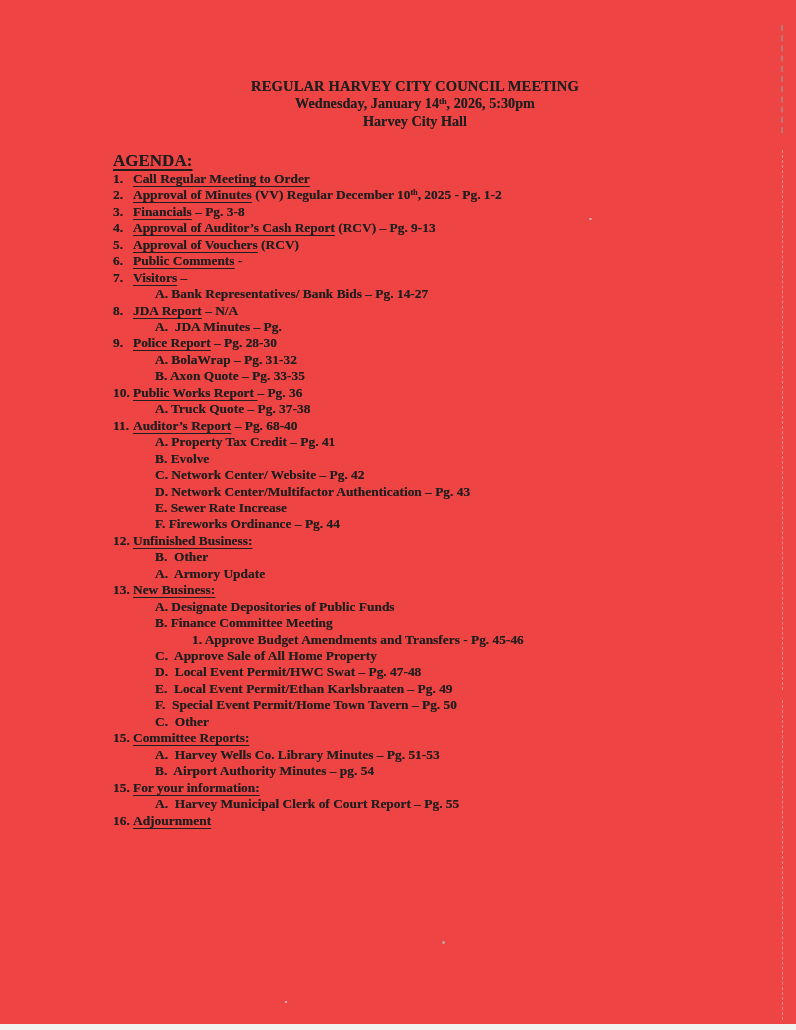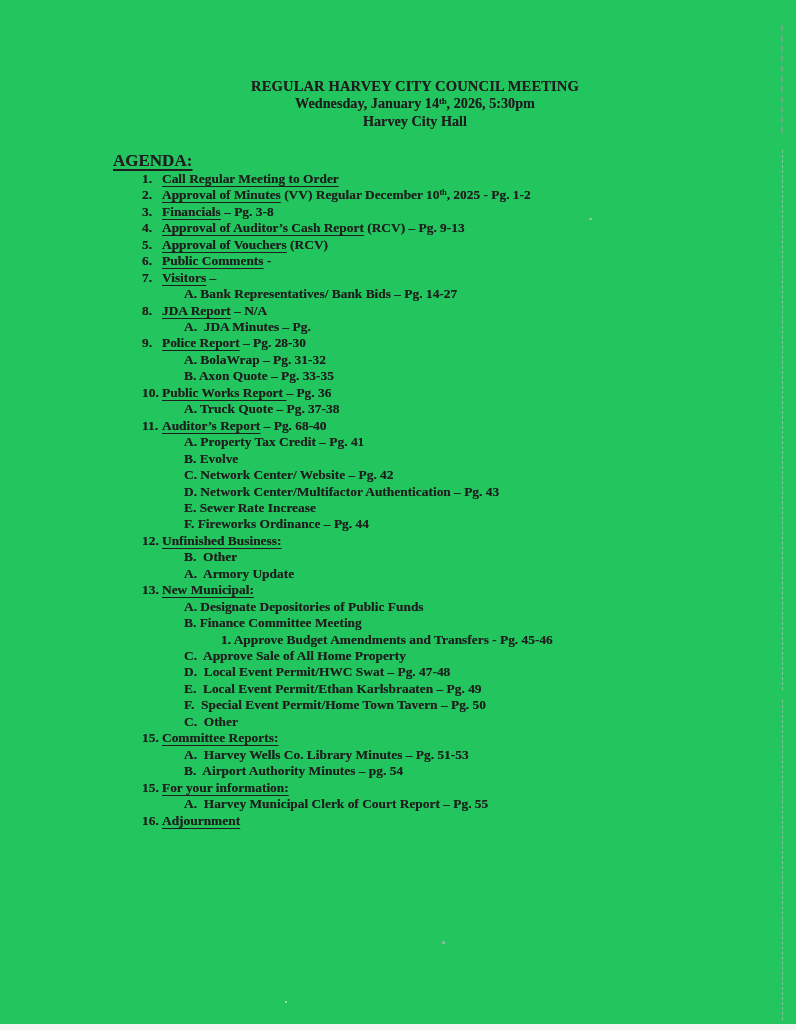--- a/index.html
+++ b/index.html
@@ -1,19 +1,19 @@
 <!DOCTYPE html>
 <html><head>
 <meta charset="utf-8">
 <style>
   html,body { margin:0; padding:0; background:#ffffff; }
   .page {
     position:relative;
     width:796px; height:1030px;
-    background:#22c55e;
+    background:#ef4444;
     font-family:"Liberation Serif", serif;
     font-weight:bold;
     color:#1e1e1e;
     overflow:hidden;
     text-shadow:0 0 0.5px rgba(25,25,25,0.55);
   }
   .doc-header {
     padding-top:78px;
     text-align:center;
     transform:translateX(17px);
@@ -28,21 +28,21 @@
     text-decoration:underline;
     text-decoration-thickness:1.5px;
     text-underline-offset:2.5px;
     line-height:17px;
   }
   .agenda-list {
     margin:0 36px 0 113px;
     font-size:13.4px;
     line-height:16.45px;
   }
-  .row { white-space:pre-wrap;margin-left:29px; }
+  .row { white-space:pre-wrap; }
   .row .num { display:inline-block; min-width:20px; white-space:pre; }
   .row .t { white-space:pre-wrap; }
   .u {
     text-decoration:underline;
     text-decoration-thickness:1.4px;
     text-underline-offset:2.5px;
   }
   .lvl1 { padding-left:42px; }
   .lvl2 { padding-left:79px; }
   
@@ -106,21 +106,21 @@
       <div class="row lvl0"><span class="num">11.</span><span class="t u">Auditor’s Report</span><span class="t"> – Pg. 68-40</span></div>
       <div class="row lvl1"><span class="t">A. Property Tax Credit – Pg. 41</span></div>
       <div class="row lvl1"><span class="t">B. Evolve</span></div>
       <div class="row lvl1"><span class="t">C. Network Center/ Website – Pg. 42</span></div>
       <div class="row lvl1"><span class="t">D. Network Center/Multifactor Authentication – Pg. 43</span></div>
       <div class="row lvl1"><span class="t">E. Sewer Rate Increase</span></div>
       <div class="row lvl1"><span class="t">F. Fireworks Ordinance – Pg. 44</span></div>
       <div class="row lvl0"><span class="num">12.</span><span class="t u">Unfinished Business:</span><span class="t"></span></div>
       <div class="row lvl1"><span class="t">B.  Other</span></div>
       <div class="row lvl1"><span class="t">A.  Armory Update</span></div>
-      <div class="row lvl0"><span class="num">13.</span><span class="t u">New Municipal:</span><span class="t"></span></div>
+      <div class="row lvl0"><span class="num">13.</span><span class="t u">New Business:</span><span class="t"></span></div>
       <div class="row lvl1"><span class="t">A. Designate Depositories of Public Funds</span></div>
       <div class="row lvl1"><span class="t">B. Finance Committee Meeting</span></div>
       <div class="row lvl2"><span class="t">1. Approve Budget Amendments and Transfers - Pg. 45-46</span></div>
       <div class="row lvl1"><span class="t">C.  Approve Sale of All Home Property</span></div>
       <div class="row lvl1"><span class="t">D.  Local Event Permit/HWC Swat – Pg. 47-48</span></div>
       <div class="row lvl1"><span class="t">E.  Local Event Permit/Ethan Karlsbraaten – Pg. 49</span></div>
       <div class="row lvl1"><span class="t">F.  Special Event Permit/Home Town Tavern – Pg. 50</span></div>
       <div class="row lvl1"><span class="t">C.  Other</span></div>
       <div class="row lvl0"><span class="num">15.</span><span class="t u">Committee Reports:</span><span class="t"></span></div>
       <div class="row lvl1"><span class="t">A.  Harvey Wells Co. Library Minutes – Pg. 51-53</span></div>

